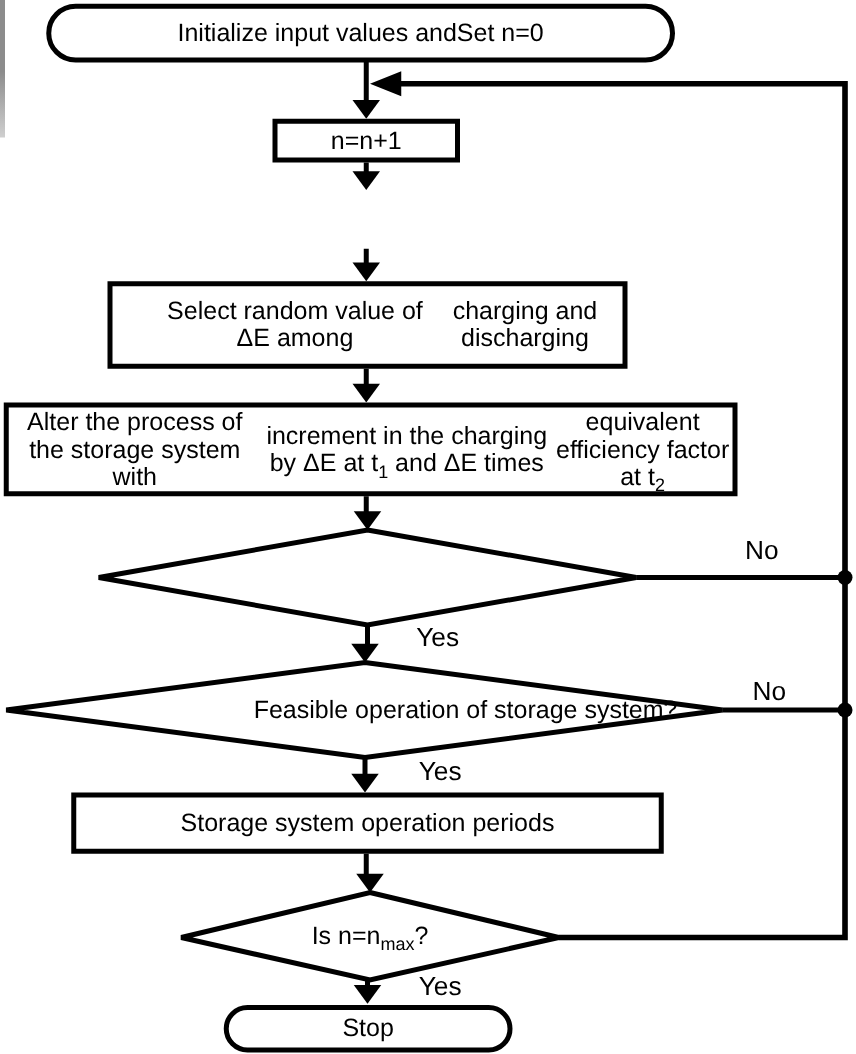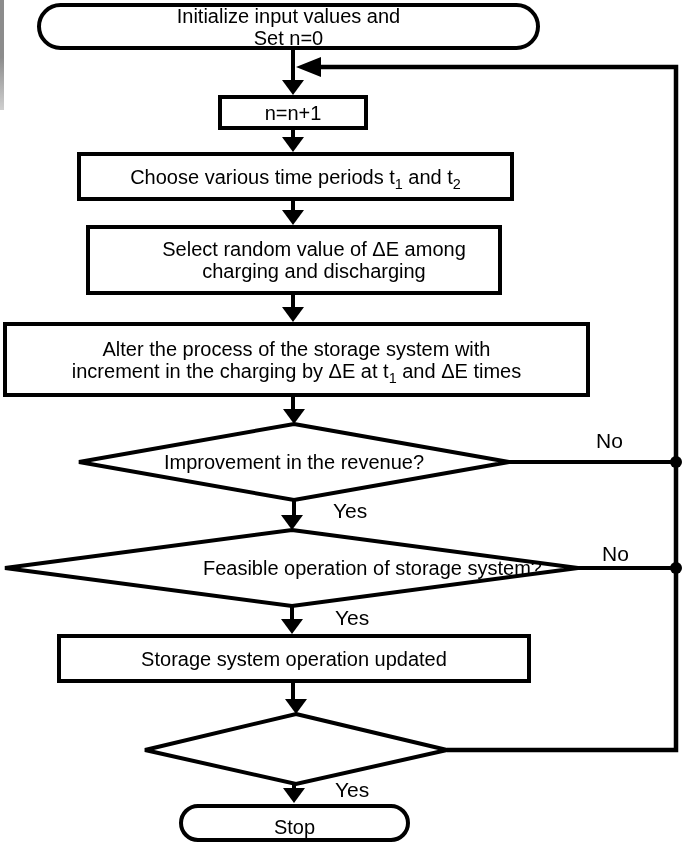--- a/index.html
+++ b/index.html
@@ -3,21 +3,21 @@
 <meta charset="utf-8">
 <style>
   html,body { margin:0; padding:0; background:#ffffff; }
   .canvas {
     position:relative; width:685px; height:843px; background:#ffffff;
     font-family:"Liberation Sans", sans-serif; color:#000000; overflow:hidden;
   }
   .layer { position:absolute; left:0; top:0; }
   .node {
     position:absolute; box-sizing:border-box; background:#ffffff;
-    border:4px solid #000000; display:flex; flex-direction:column;
+    border:4px solid #000000; display:flex; flex-direction:row;
     align-items:center; justify-content:center; text-align:center;
     font-size:20px; line-height:22px;
   }
   .terminal { border-radius:27px; }
   .stop-terminal { border-radius:20px; }
   .dtext {
     position:absolute; text-align:center; font-size:20px; line-height:24px;
   }
   .lbl { position:absolute; font-size:21px; line-height:22px; }
   sub { font-size:0.72em; line-height:0; }
@@ -76,44 +76,42 @@
 
   <div class="node terminal" style="left:37px; top:3px; width:503px; height:47px;">
     <div>Initialize input values and</div>
     <div>Set n=0</div>
   </div>
 
   <div class="node" style="left:218px; top:95px; width:150px; height:35px;">
     <div>n=n+1</div>
   </div>
 
-  <div class="node" style="left:77px; top:152px; width:437px; height:49px;">
-    <div><span>Choose various time periods t</span><sub>1</sub><span> and t</span><sub>2</sub></div>
-  </div>
 
   <div class="node" style="left:86px; top:225px; width:416px; height:70px;padding-left:40px;">
     <div>Select random value of ΔE among</div>
     <div>charging and discharging</div>
   </div>
 
   <div class="node" style="left:3px; top:322px; width:587px; height:75px; line-height:22px;align-items:center;">
     <div>Alter the process of the storage system with</div>
     <div><span>increment in the charging by ΔE at t</span><sub>1</sub><span> and ΔE times</span></div>
+    <div><span>equivalent efficiency factor at t</span><sub>2</sub></div>
   </div>
 
-  <div class="dtext" style="left:94px; top:450px; width:400px;">Improvement in the revenue?</div>
 
   <div class="dtext" style="left:42px; top:556px; width:500px;text-align:right;">Feasible operation of storage system?</div>
 
   <div class="node" style="left:57px; top:634px; width:474px; height:49px;">
-    <div>Storage system operation updated</div>
+    <div>Storage system operation periods</div>
   </div>
 
+  <div class="dtext" style="left:146px; top:737px; width:300px;"><span>Is n=n</span><sub>max</sub><span>?</span></div>
 
-  <div class="node stop-terminal" style="left:179px; top:804px; width:231px; height:38px;justify-content:flex-end;">
+  <div class="node stop-terminal" style="left:179px; top:804px; width:231px; height:38px;">
     <div>Stop</div>
   </div>
 
   <div class="lbl" style="left:596px; top:430px;">No</div>
   <div class="lbl" style="left:333px; top:500px;">Yes</div>
   <div class="lbl" style="left:602px; top:543px;">No</div>
   <div class="lbl" style="left:335px; top:607px;">Yes</div>
   <div class="lbl" style="left:335px; top:779px;">Yes</div>
 
 </div>

